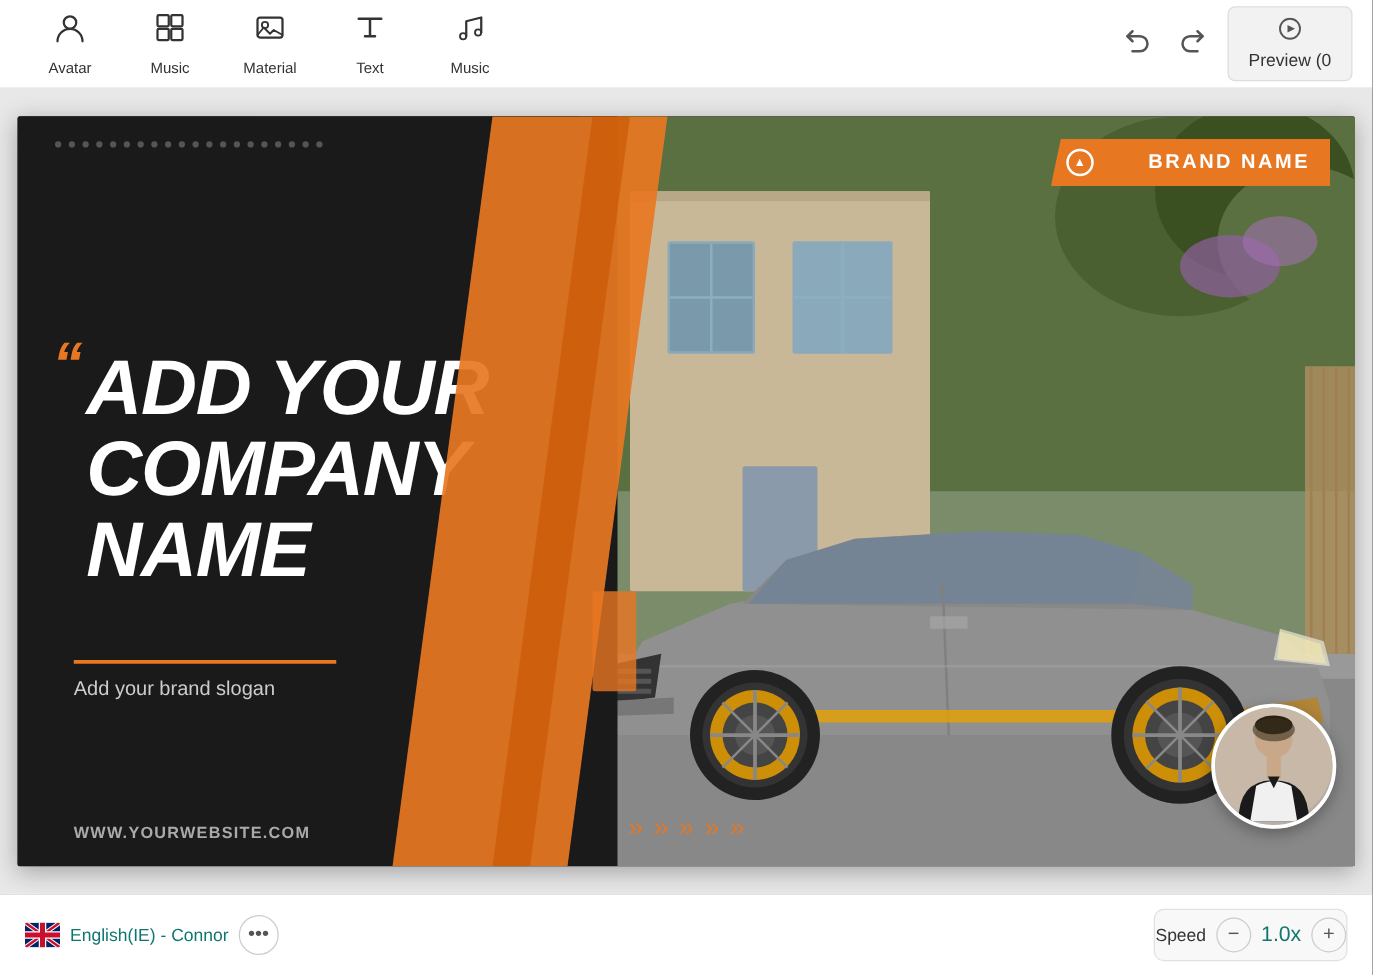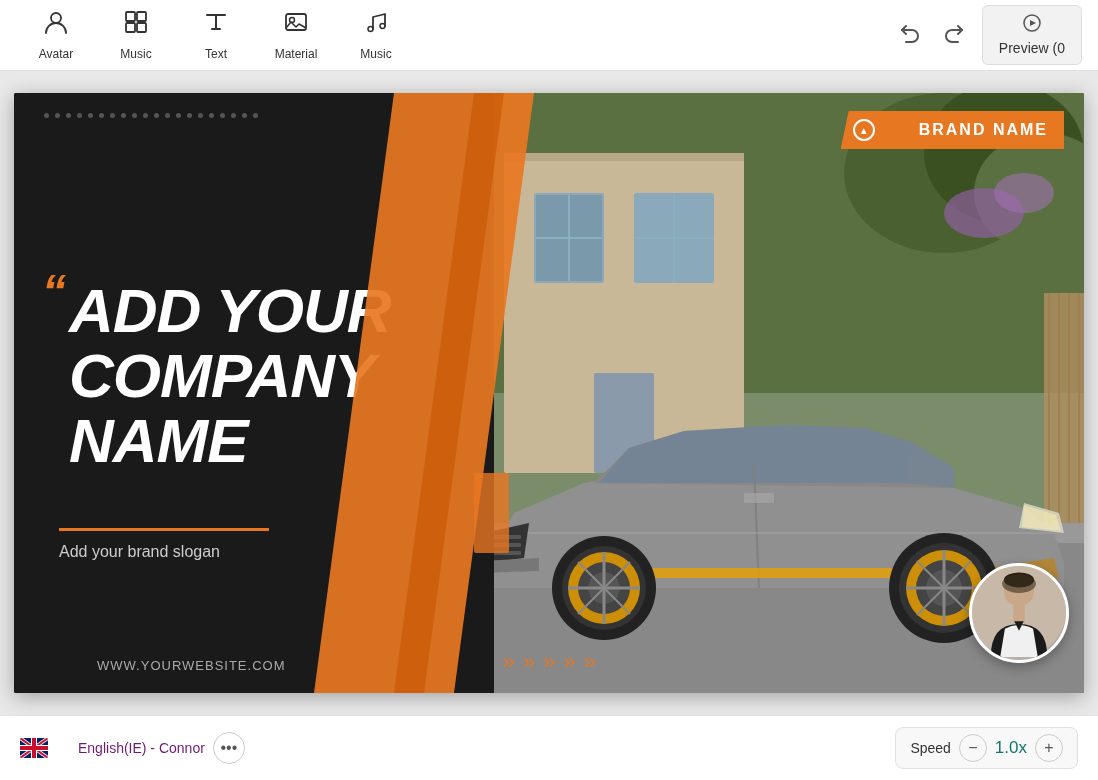--- a/index.html
+++ b/index.html
@@ -164,22 +164,21 @@
     }
 
     
     .website-url {
       position: absolute;
       bottom: 20px;
       left: 45px;
       color: #aaaaaa;
       font-size: 13px;
       letter-spacing: 1px;
-      font-weight: 400;
-      margin-left: 38px;
+      font-weight: 700;
     }
 
     
     .diagonal-shape {
       position: absolute;
       left: 0;
       top: 0;
       width: 100%;
       height: 100%;
       z-index: 2;
@@ -282,22 +281,21 @@
     }
     .flag-icon {
       width: 28px;
       height: 20px;
       border-radius: 2px;
       overflow: hidden;
       flex-shrink: 0;
     }
     .lang-text {
       font-size: 14px;
-      color: #701a75;
-      margin-left: 22px;
+      color: #0f766e;
     }
     .more-btn {
       width: 32px;
       height: 32px;
       border-radius: 50%;
       border: 1px solid #ccc;
       background: none;
       cursor: pointer;
       display: flex;
       align-items: center;
@@ -305,21 +303,21 @@
       font-size: 16px;
       color: #555;
     }
     .speed-section {
       display: flex;
       align-items: center;
       gap: 8px;
       background: #f8f8f8;
       border: 1px solid #e0e0e0;
       border-radius: 8px;
-      padding: 6px 14px;
+      padding: 6px 0;
     }
     .speed-label {
       font-size: 14px;
       color: #333;
     }
     .speed-btn {
       width: 28px;
       height: 28px;
       border-radius: 50%;
       border: 1px solid #ccc;
@@ -360,35 +358,35 @@
         <rect x="3" y="14" width="9" height="9" stroke="#333" stroke-width="1.8" rx="1"></rect>
         <rect x="14" y="14" width="9" height="9" stroke="#333" stroke-width="1.8" rx="1"></rect>
       </svg>
     </span>
     <span>Music</span>
   </button>
 
   <button class="tool-btn">
     <span class="tool-icon">
       <svg width="26" height="26" viewBox="0 0 26 26" fill="none">
-        <path d="M4 6h18M13 6v14M9 20h8" stroke="#333" stroke-width="2" stroke-linecap="round"></path>
+        <rect x="3" y="5" width="20" height="16" rx="2" stroke="#333" stroke-width="1.8"></rect>
+        <circle cx="9" cy="11" r="2.5" stroke="#333" stroke-width="1.5"></circle>
+        <path d="M3 19l5-6 5 5 3-3 7 4" stroke="#333" stroke-width="1.5" stroke-linejoin="round"></path>
       </svg>
     </span>
-    <span>Text</span>
+    <span>Material</span>
   </button>
 
   <button class="tool-btn">
     <span class="tool-icon">
       <svg width="26" height="26" viewBox="0 0 26 26" fill="none">
-        <rect x="3" y="5" width="20" height="16" rx="2" stroke="#333" stroke-width="1.8"></rect>
-        <circle cx="9" cy="11" r="2.5" stroke="#333" stroke-width="1.5"></circle>
-        <path d="M3 19l5-6 5 5 3-3 7 4" stroke="#333" stroke-width="1.5" stroke-linejoin="round"></path>
+        <path d="M4 6h18M13 6v14M9 20h8" stroke="#333" stroke-width="2" stroke-linecap="round"></path>
       </svg>
     </span>
-    <span>Material</span>
+    <span>Text</span>
   </button>
 
   <button class="tool-btn">
     <span class="tool-icon">
       <svg width="26" height="26" viewBox="0 0 26 26" fill="none">
         <path d="M10 20V8l12-3v12" stroke="#333" stroke-width="1.8" stroke-linecap="round" stroke-linejoin="round"></path>
         <circle cx="7.5" cy="20" r="2.5" stroke="#333" stroke-width="1.5"></circle>
         <circle cx="19.5" cy="17" r="2.5" stroke="#333" stroke-width="1.5"></circle>
       </svg>
     </span>

